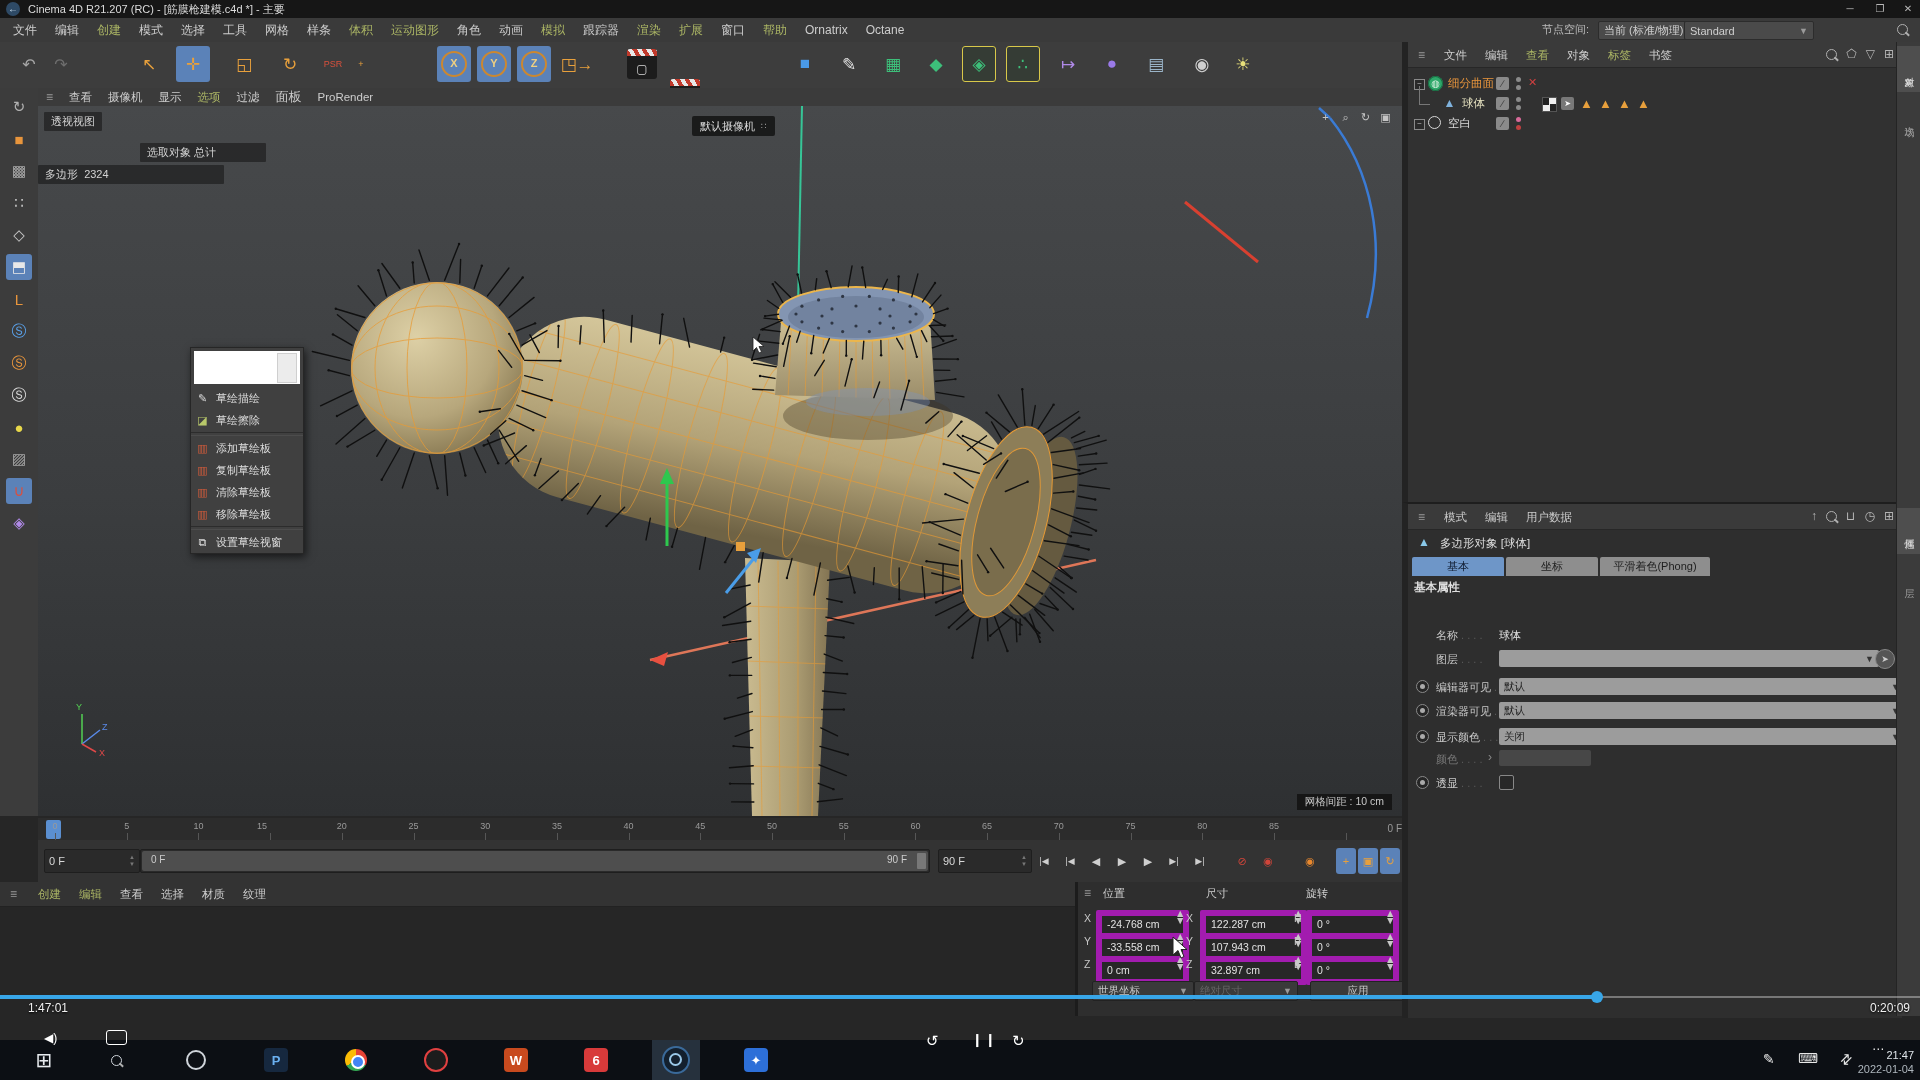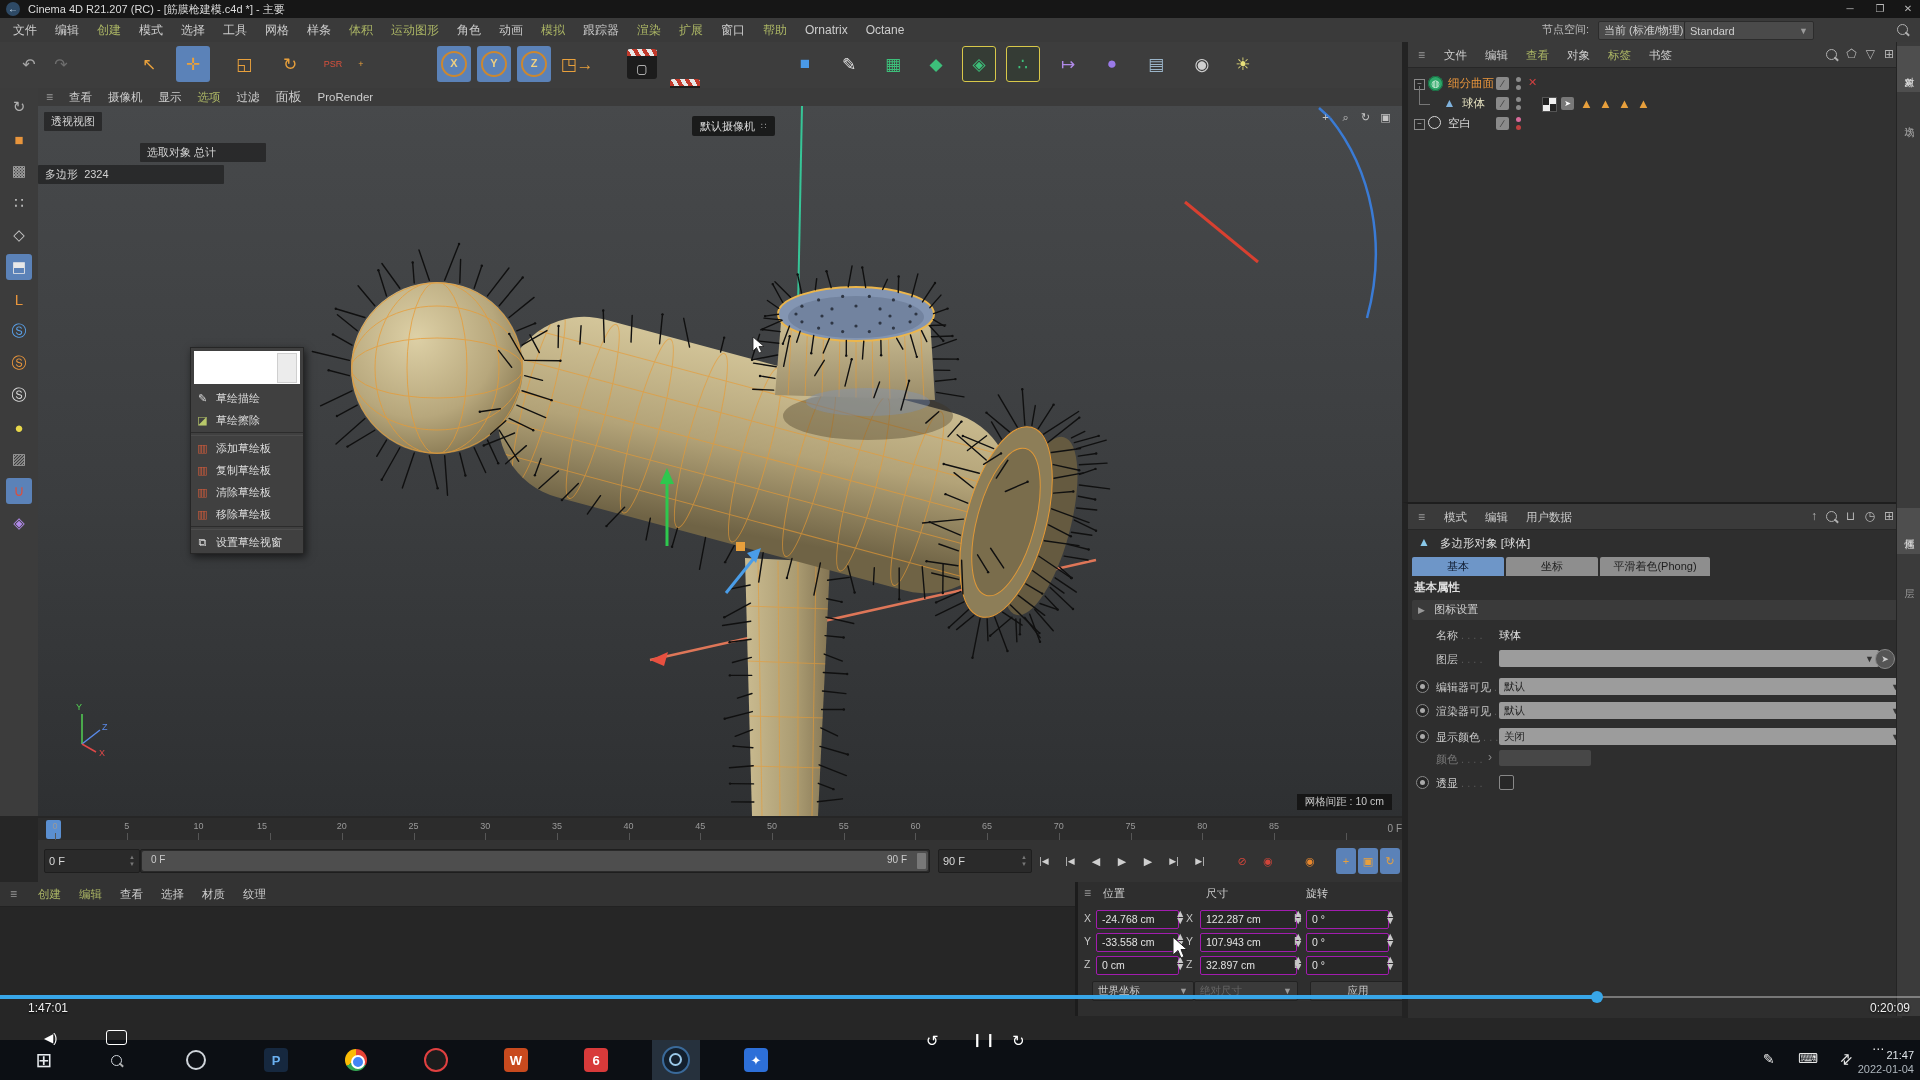--- a/index.html
+++ b/index.html
@@ -66,21 +66,21 @@
   #range-slider{background:#2a2a2a;border:1px solid #1e1e1e;border-radius:2px;}
   #range-fill{position:absolute;left:1px;top:1px;bottom:1px;right:1px;background:#4e4e4e;border-radius:2px;}
   #range-grip{position:absolute;right:3px;top:3px;bottom:3px;width:9px;background:#787878;border-radius:1px;}
   .tpbtn{top:848px;height:26px;border-radius:3px;display:flex;align-items:center;justify-content:center;color:#cfcfcf;font-size:11px;}
   
   #bottom-left{left:0;top:882px;width:1072px;height:134px;background:#262626;}
   #mat-menu{left:0;top:0;width:100%;height:24px;background:#333;border-bottom:1px solid #222;display:flex;align-items:center;padding-left:10px;}
   #coord-panel{left:1075px;top:882px;width:327px;height:134px;background:#2e2e2e;border-left:3px solid #1c1c1c;}
   .coord-h{position:absolute;top:4px;font-size:11px;color:#cfcfcf;}
   .coord-label{position:absolute;font-size:10.5px;color:#c8c8c8;}
-  .coord-box{position:absolute;height:17px;background:#272727;border:1px solid #a21caf;border-radius:2px;color:#e2e2e2;font-size:10.5px;line-height:16px;padding-left:5px;}
+  .coord-box{position:absolute;height:17px;background:#272727;border:6px solid #a21caf;border-radius:2px;color:#e2e2e2;font-size:10.5px;line-height:16px;padding-left:5px;}
   .coord-dd{position:absolute;height:18px;background:#3a3a3a;border:1px solid #222;border-radius:2px;font-size:10.5px;color:#c8c8c8;display:flex;align-items:center;justify-content:space-between;padding:0 5px;}
   
   #om-panel{left:1402px;top:42px;width:494px;height:460px;background:#313131;border-left:6px solid #232323;}
   #om-menu{position:absolute;left:0;top:0;width:100%;height:25px;background:#3a3a3a;border-bottom:1px solid #272727;display:flex;align-items:center;}
   .om-row{position:absolute;left:0;width:100%;height:20px;}
   .om-expand{position:absolute;left:6px;top:5px;width:9px;height:9px;border:1px solid #8a8a8a;color:#bbb;font-size:8px;line-height:8px;text-align:center;background:#2a2a2a;}
   .om-name{position:absolute;top:2px;font-size:11.5px;}
   .om-toggle{position:absolute;left:88px;top:3px;width:13px;height:13px;background:#8a8a8a;border-radius:2px;color:#3a3a3a;font-size:10px;line-height:13px;text-align:center;}
   .om-dot{position:absolute;left:108px;width:5px;height:5px;border-radius:50%;}
   .tag{position:absolute;top:3px;width:13px;height:13px;}
@@ -954,24 +954,20 @@
         <span>⊞</span>
       </div>
     <span class="abs" style="left:10px;top:31px;color:#8ac8e8;font-size:12px;">▲</span>
     <span class="abs" style="left:32px;top:32px;font-size:11.5px;color:#dedede;">多边形对象 [球体]</span>
     <div id="attr-tabs">
         <div class="abs attr-tab sel" style="left: 4px; top: 53px; width: 92px;">基本</div>
         <div class="abs attr-tab" style="left: 98px; top: 53px; width: 92px;">坐标</div>
         <div class="abs attr-tab" style="left: 192px; top: 53px; width: 110px;">平滑着色(Phong)</div>
       </div>
     <span class="abs" style="left:6px;top:76px;font-weight:bold;font-size:11.5px;color:#e0e0e0;">基本属性</span>
-    <div class="abs" style="left:4px;top:96px;width:486px;height:20px;background:#3a3a3a;border-radius:2px;">
-      <span style="color:#999;font-size:9px;padding:0 6px;line-height:20px;">▶</span>
-      <span style="font-size:11px;color:#cfcfcf;">图标设置</span>
-    </div>
     <div id="attr-rows">
         <span class="abs attr-label" style="left: 28px; top: 124px; text-align: right;">名称</span>
         <span class="abs" style="left: 91px; top: 124px; font-size: 11px; color: rgb(226, 226, 226);">球体</span>
         <span class="abs attr-label" style="left: 28px; top: 148px;">图层</span>
         <div class="abs attr-dd" style="left: 91px; top: 146px; width: 370px;">
           <span></span>
           <span class="chev">▼</span>
         </div>
         <div class="abs" style="left: 467px; top: 145px; width: 18px; height: 18px; border: 1px solid rgb(136, 136, 136); border-radius: 50%; color: rgb(204, 204, 204); font-size: 9px; text-align: center; line-height: 18px; background: rgb(85, 85, 85);">➤</div>
         <div class="abs radio" style="left: 8px; top: 176px;"></div>

